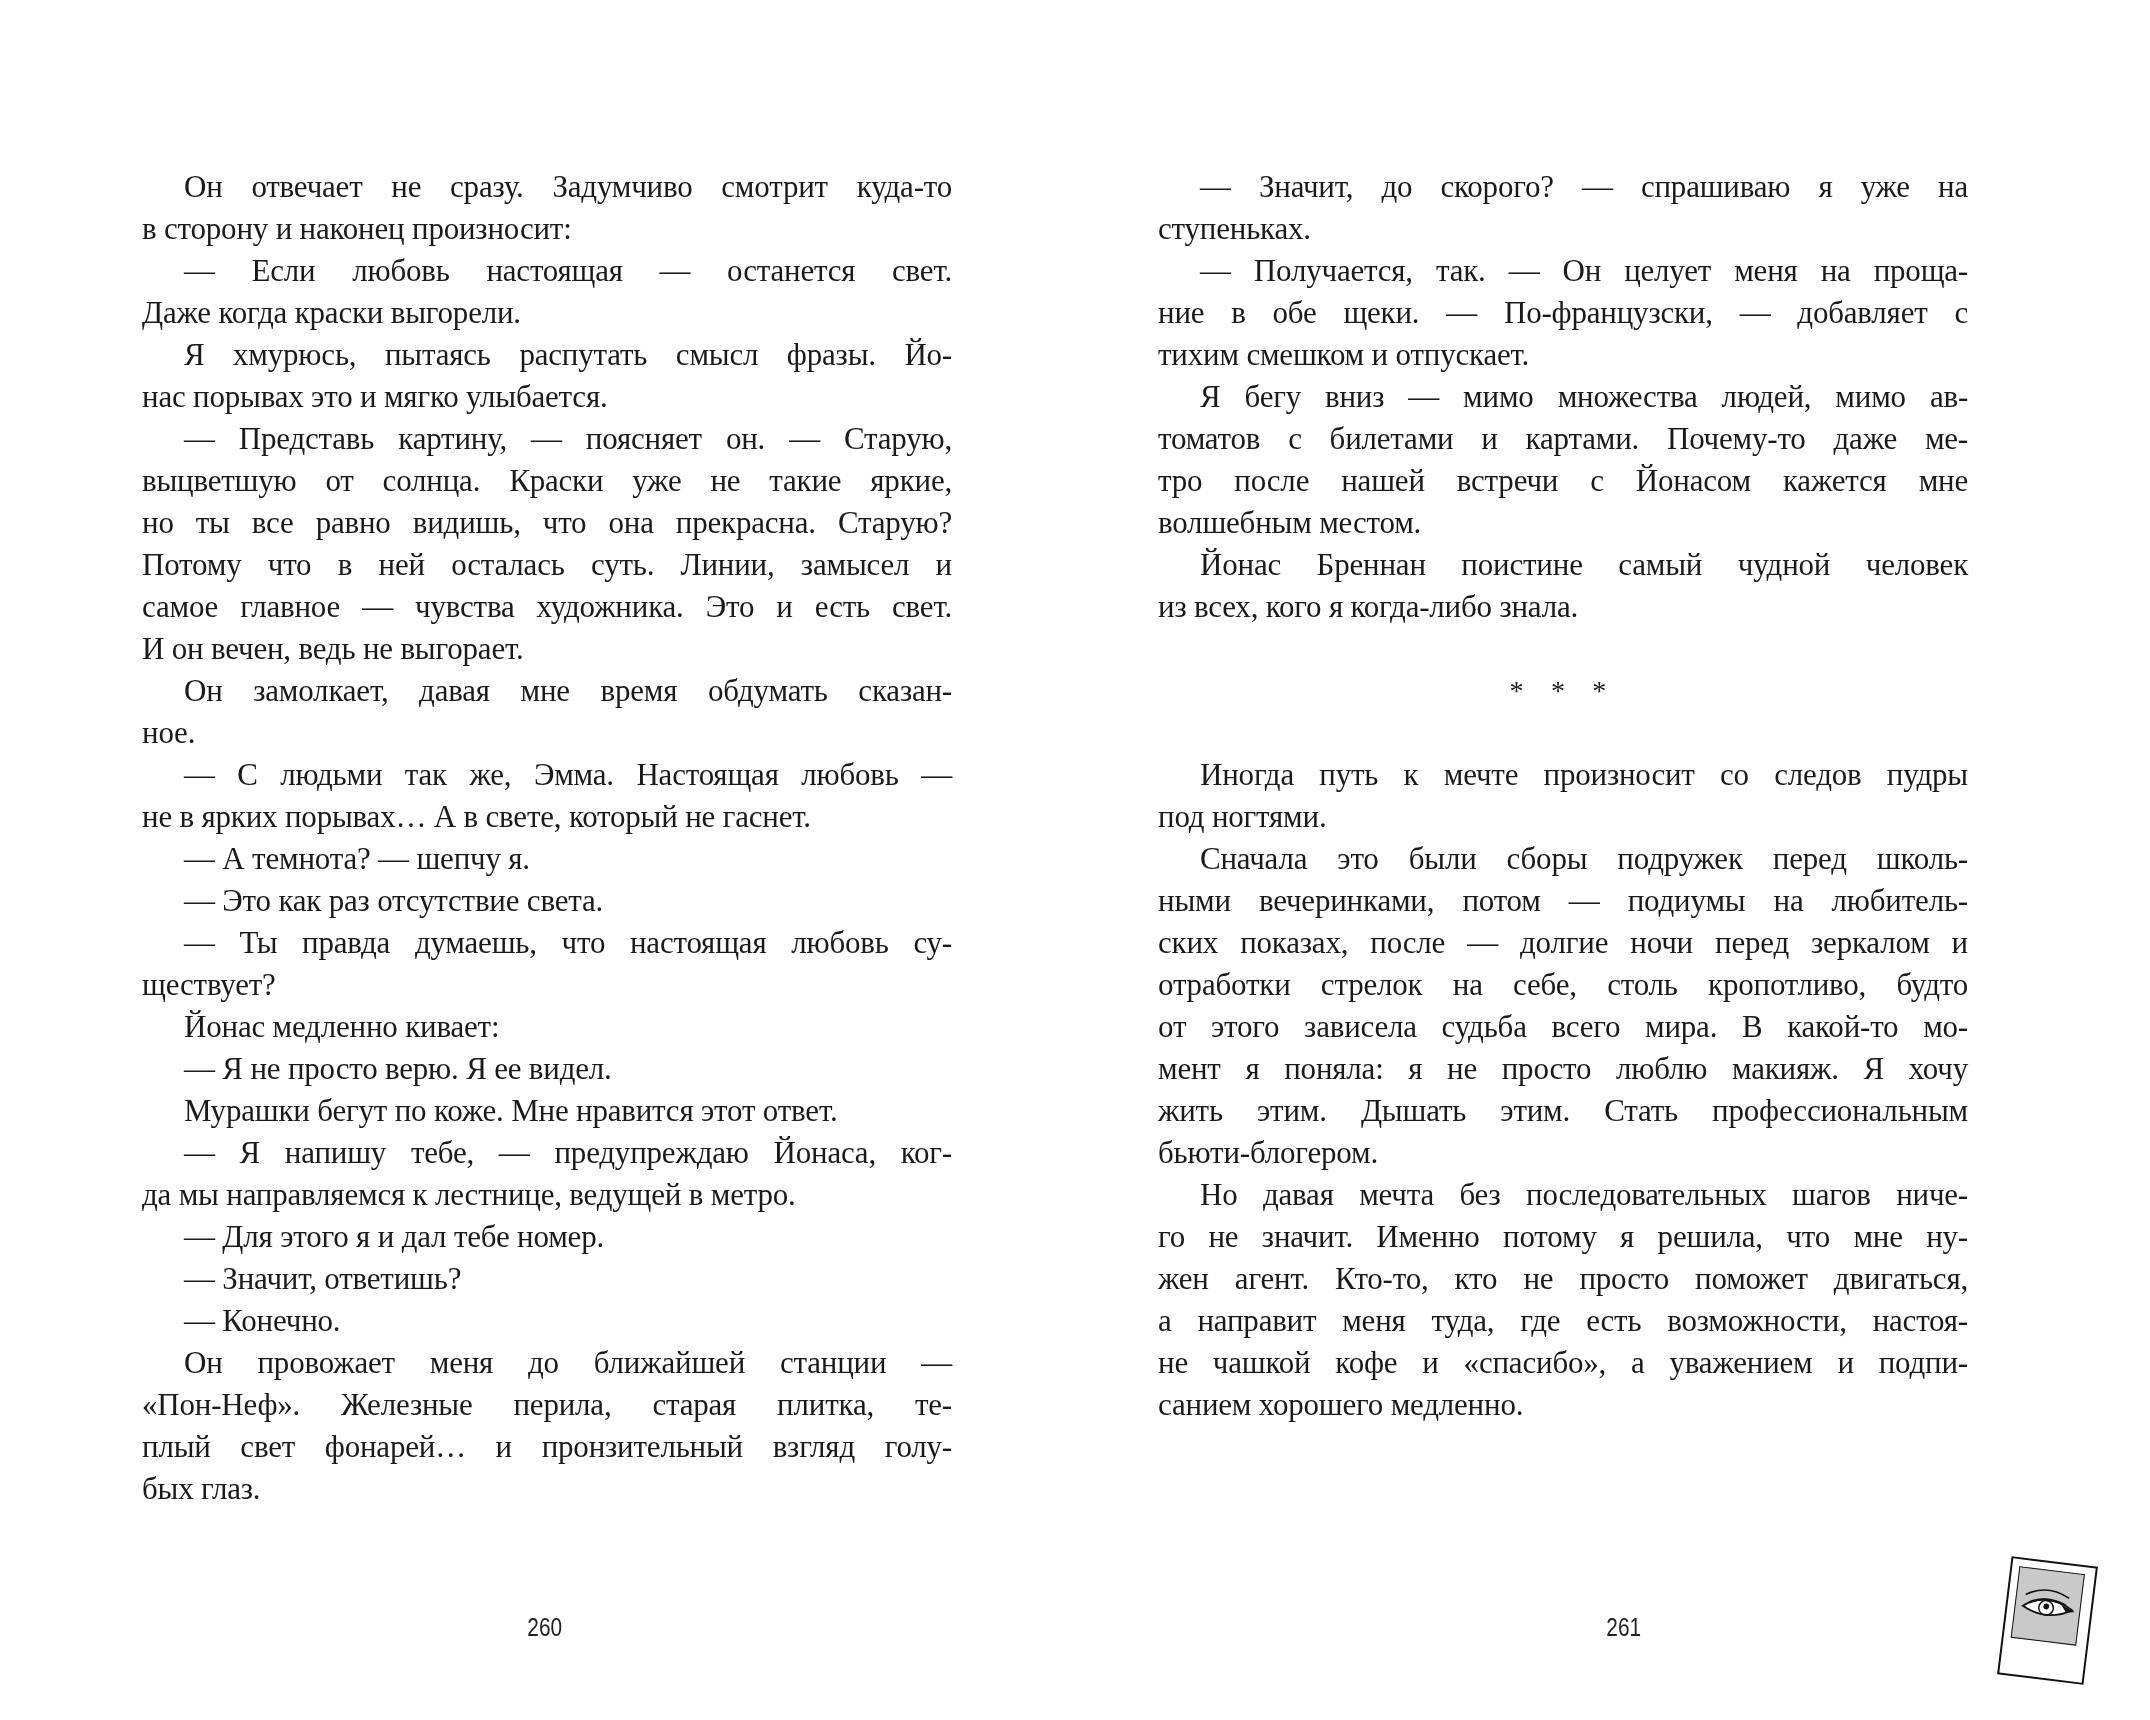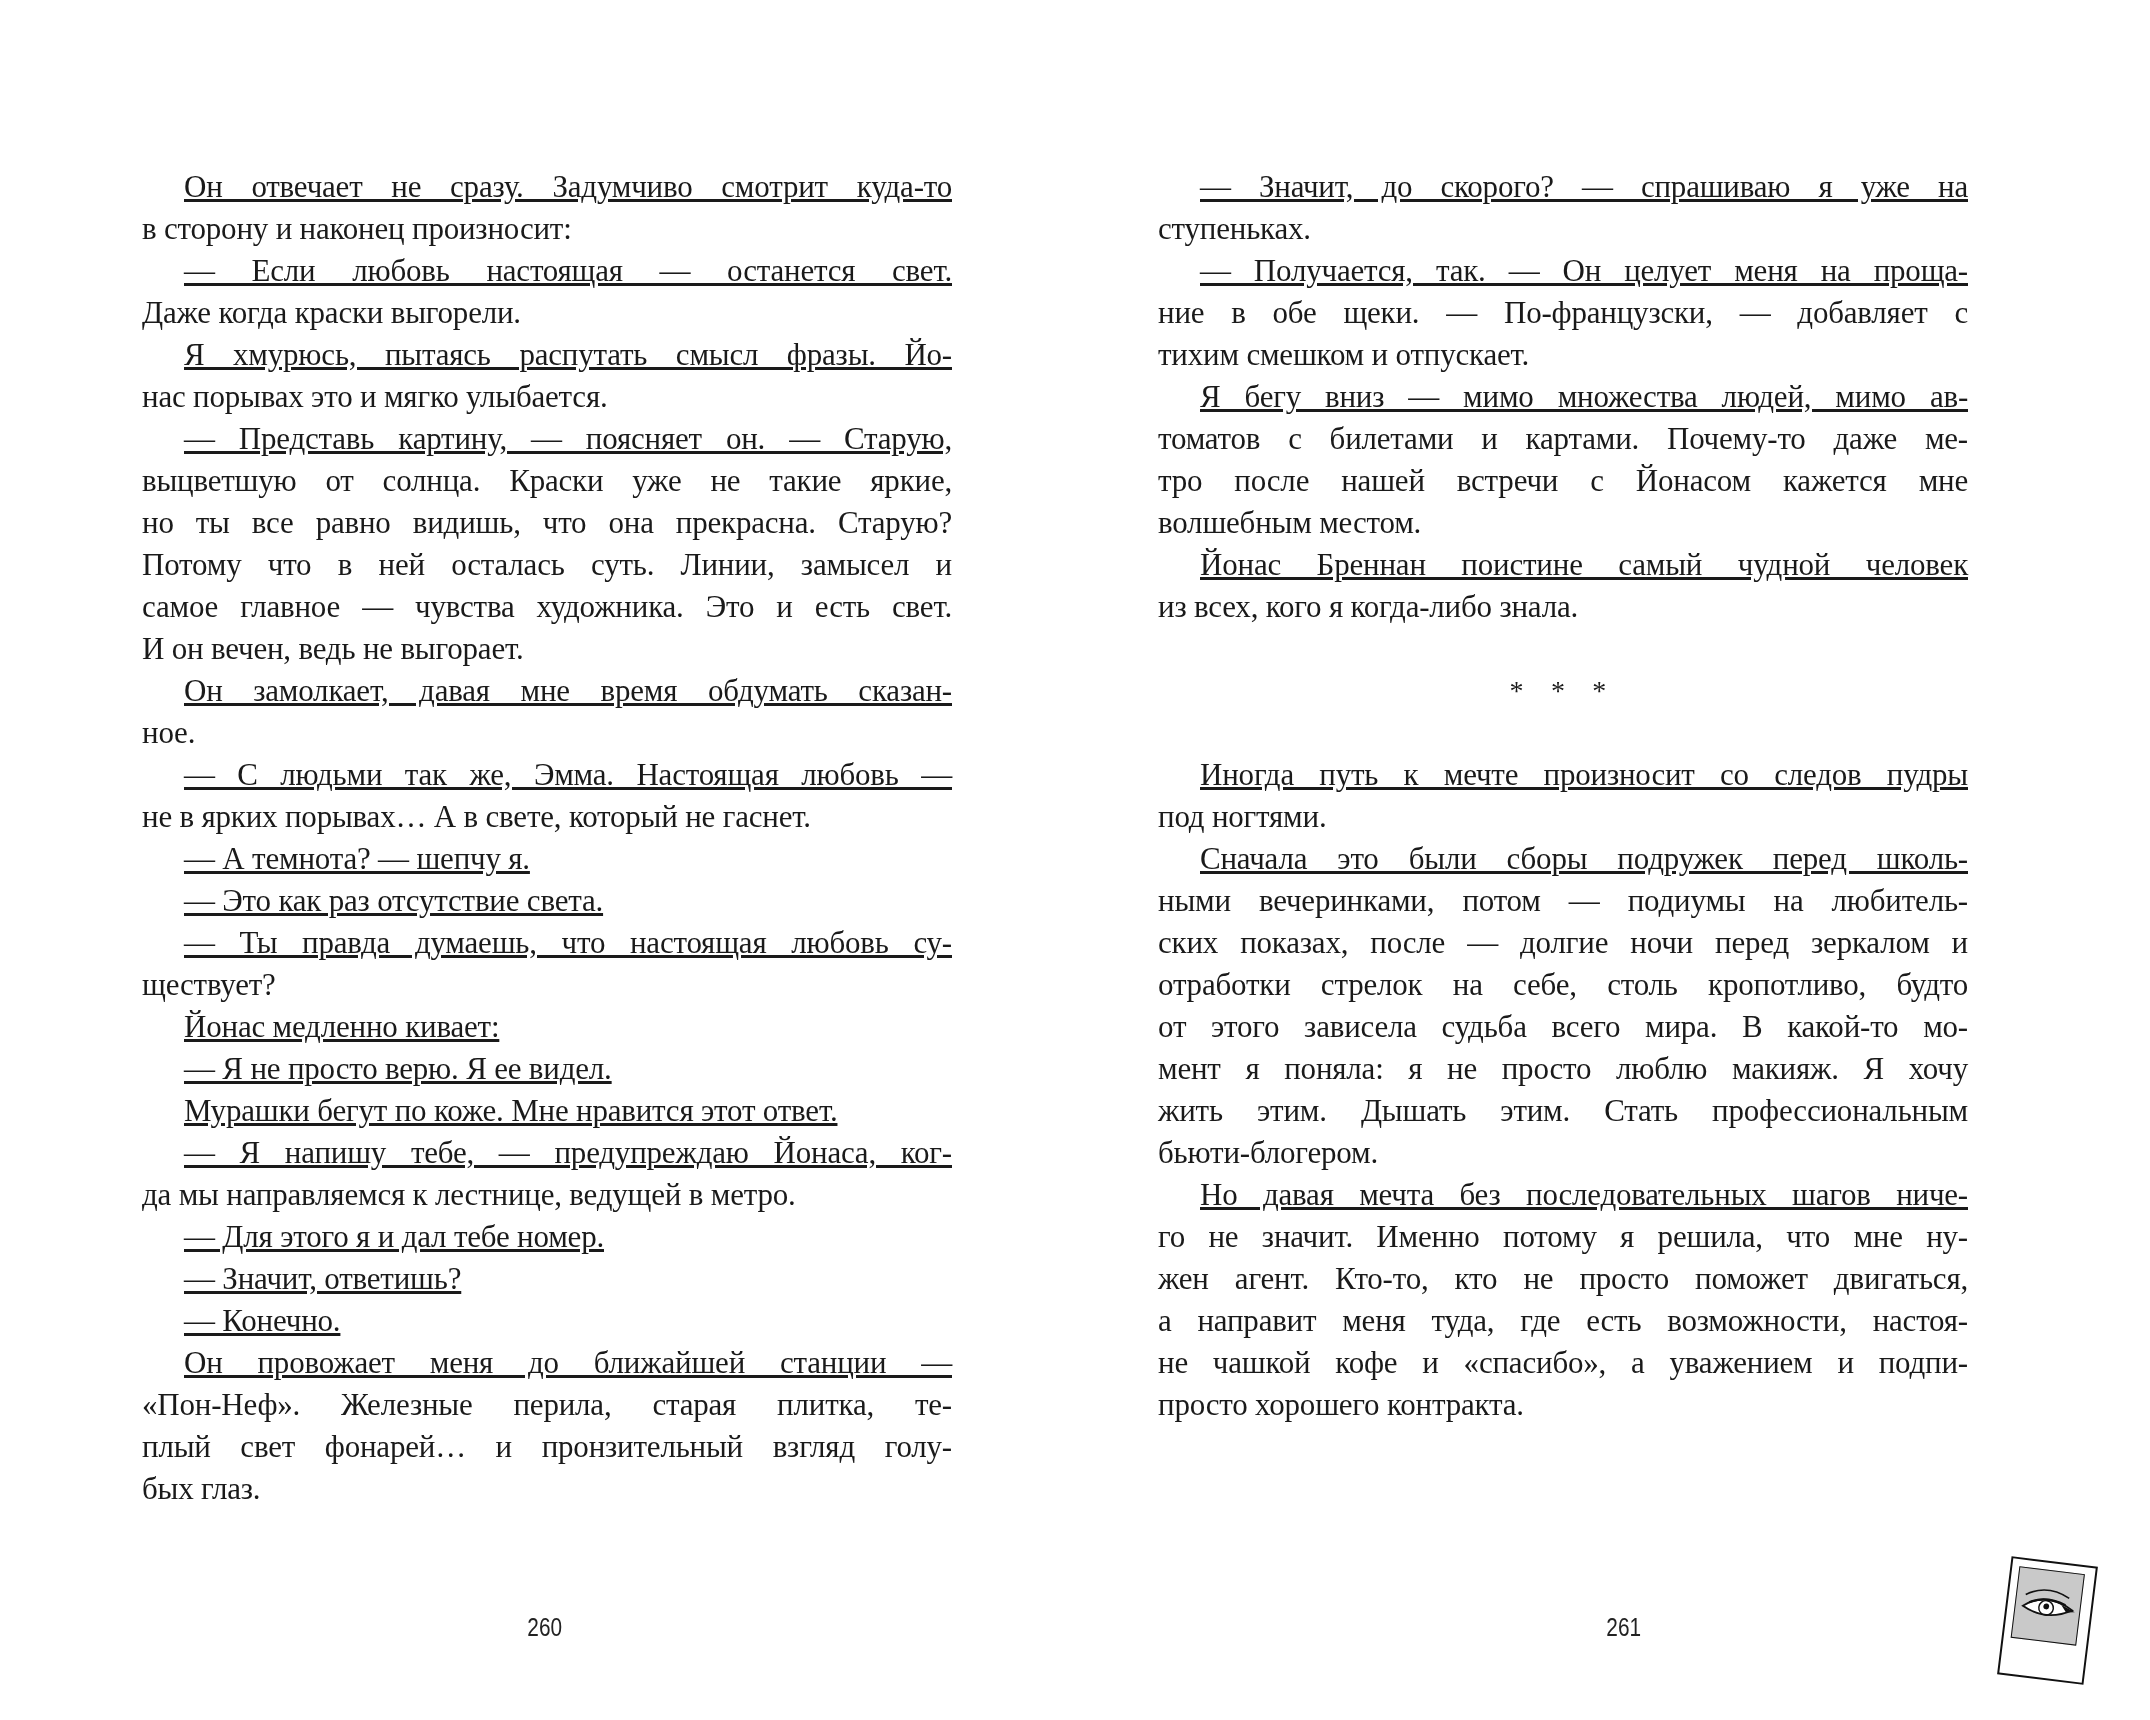--- a/index.html
+++ b/index.html
@@ -3,21 +3,21 @@
 <meta charset="utf-8">
 <style>
   html, body { margin: 0; padding: 0; background: #ffffff; }
   body { width: 2151px; height: 1720px; position: relative; overflow: hidden;
          font-family: "Liberation Serif", "DejaVu Serif", serif; color: #1a1a1a; }
   .page { position: absolute; top: 166px; width: 810px; }
   .page-left { left: 142px; }
   .page-right { left: 1158px; }
   .line { height: 42px; line-height: 42px; font-size: 31px; white-space: nowrap;
           text-align: justify; text-align-last: justify; letter-spacing: -0.2px; }
-  .line.ind { padding-left: 42px; text-decoration: underline; }
+  .line.ind { padding-left: 42px; }
   .line.last { text-align-last: left; }
   .gap { height: 42px; }
   .stars { text-align: center; text-align-last: center; letter-spacing: 10.2px; font-size: 28px; }
   .folio { position: absolute; top: 1612px; font-size: 26px; font-family: "Liberation Sans", "DejaVu Sans", sans-serif;
            transform: scaleX(0.8); color: #222; }
   .folio-left { left: 523px; }
   .folio-right { left: 1602px; }
   .polaroid { position: absolute; left: 2004px; top: 1561px; width: 86px; width: 83px; height: 115px;
               transform: rotate(7deg); border: 2.2px solid #111; background: #fff; }
   .polaroid .photo { position: absolute; left: 7.3px; top: 7.3px; width: 64px; height: 70px;
@@ -86,21 +86,21 @@
       <div class="line">отработки стрелок на себе, столь кропотливо, будто</div>
       <div class="line">от этого зависела судьба всего мира. В какой-то мо-</div>
       <div class="line">мент я поняла: я не просто люблю макияж. Я хочу</div>
       <div class="line">жить этим. Дышать этим. Стать профессиональным</div>
       <div class="line last">бьюти-блогером.</div>
       <div class="line ind">Но давая мечта без последовательных шагов ниче-</div>
       <div class="line">го не значит. Именно потому я решила, что мне ну-</div>
       <div class="line">жен агент. Кто-то, кто не просто поможет двигаться,</div>
       <div class="line">а направит меня туда, где есть возможности, настоя-</div>
       <div class="line">не чашкой кофе и «спасибо», а уважением и подпи-</div>
-      <div class="line last">просто хорошего контракта.</div>
+      <div class="line last">санием хорошего медленно.</div>
     </div>
 </div>
 
 <div class="folio folio-left">260</div>
 <div class="folio folio-right">261</div>
 
 <div class="polaroid">
   <div class="photo">
     <svg width="64" height="70" viewBox="0 0 88 96">
       <path d="M12 36 Q40 18 72 34" fill="none" stroke="#111" stroke-width="2.2"></path>

